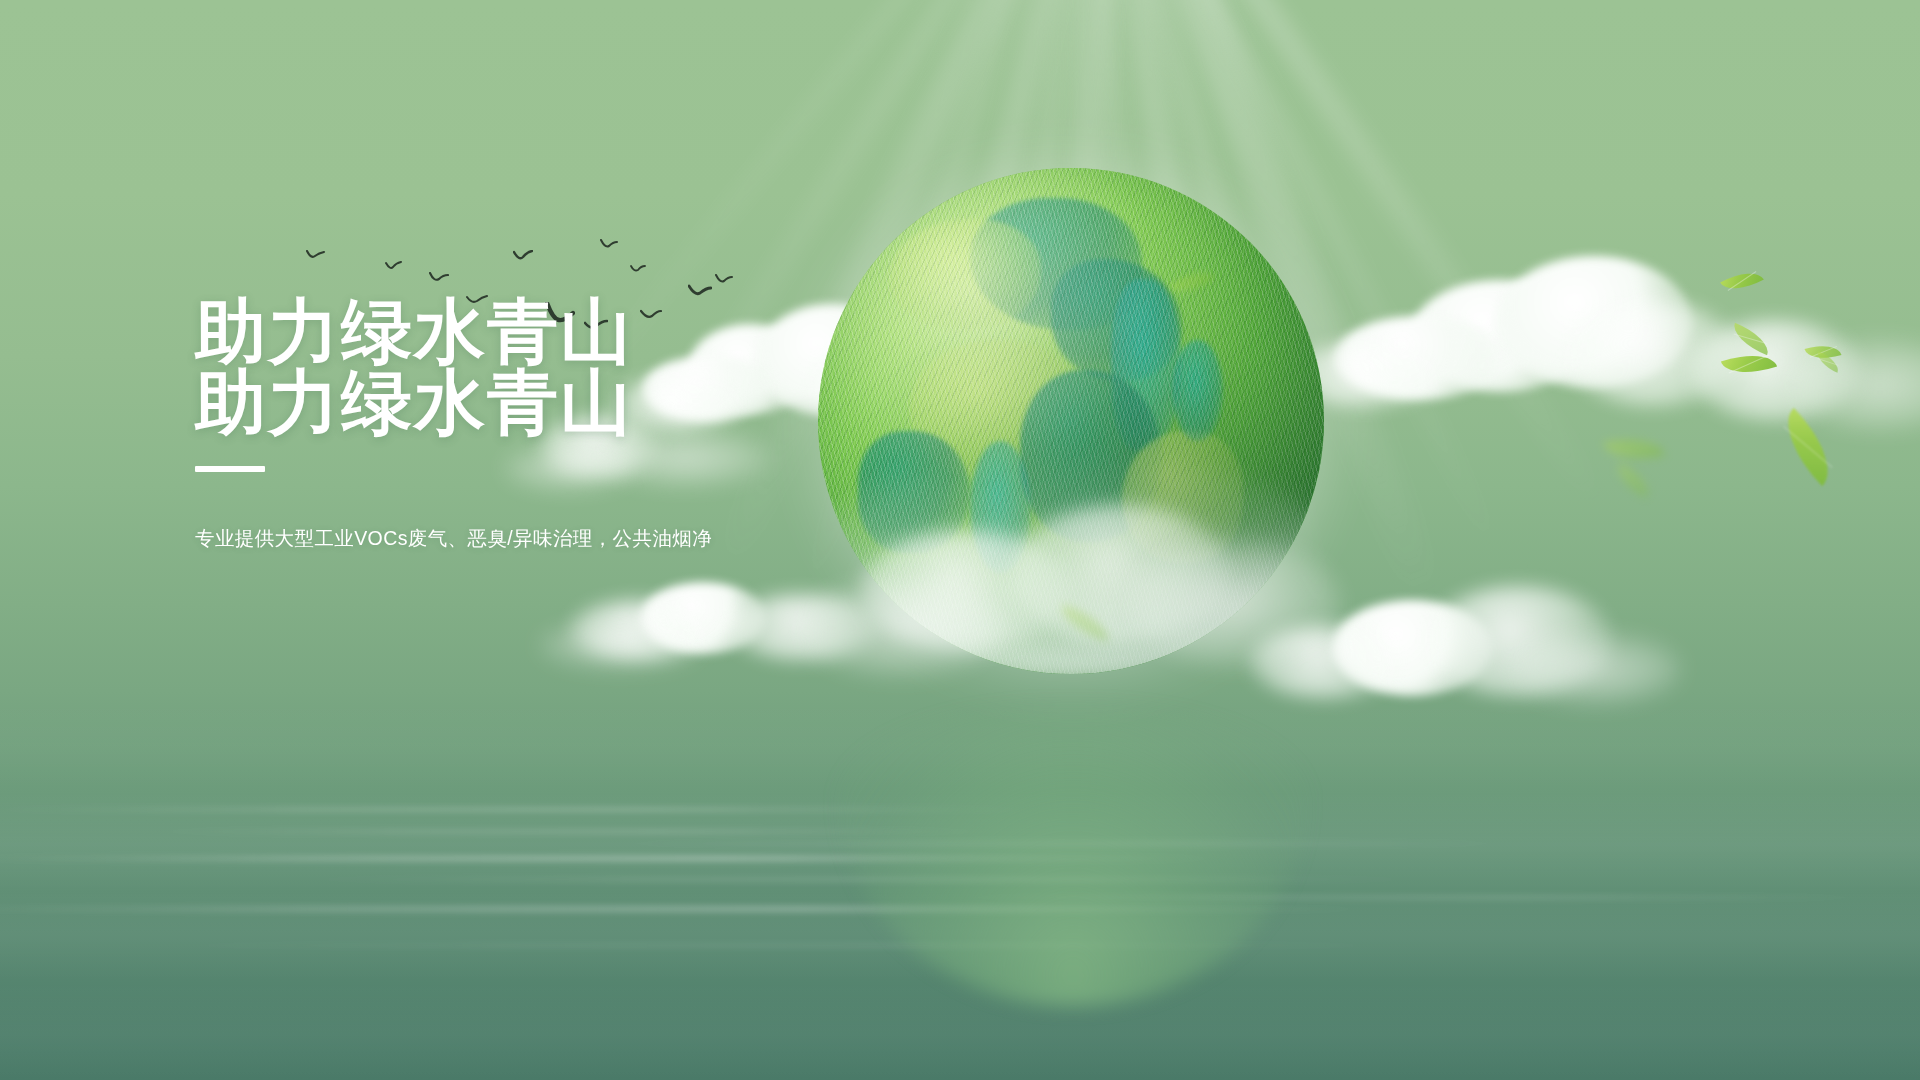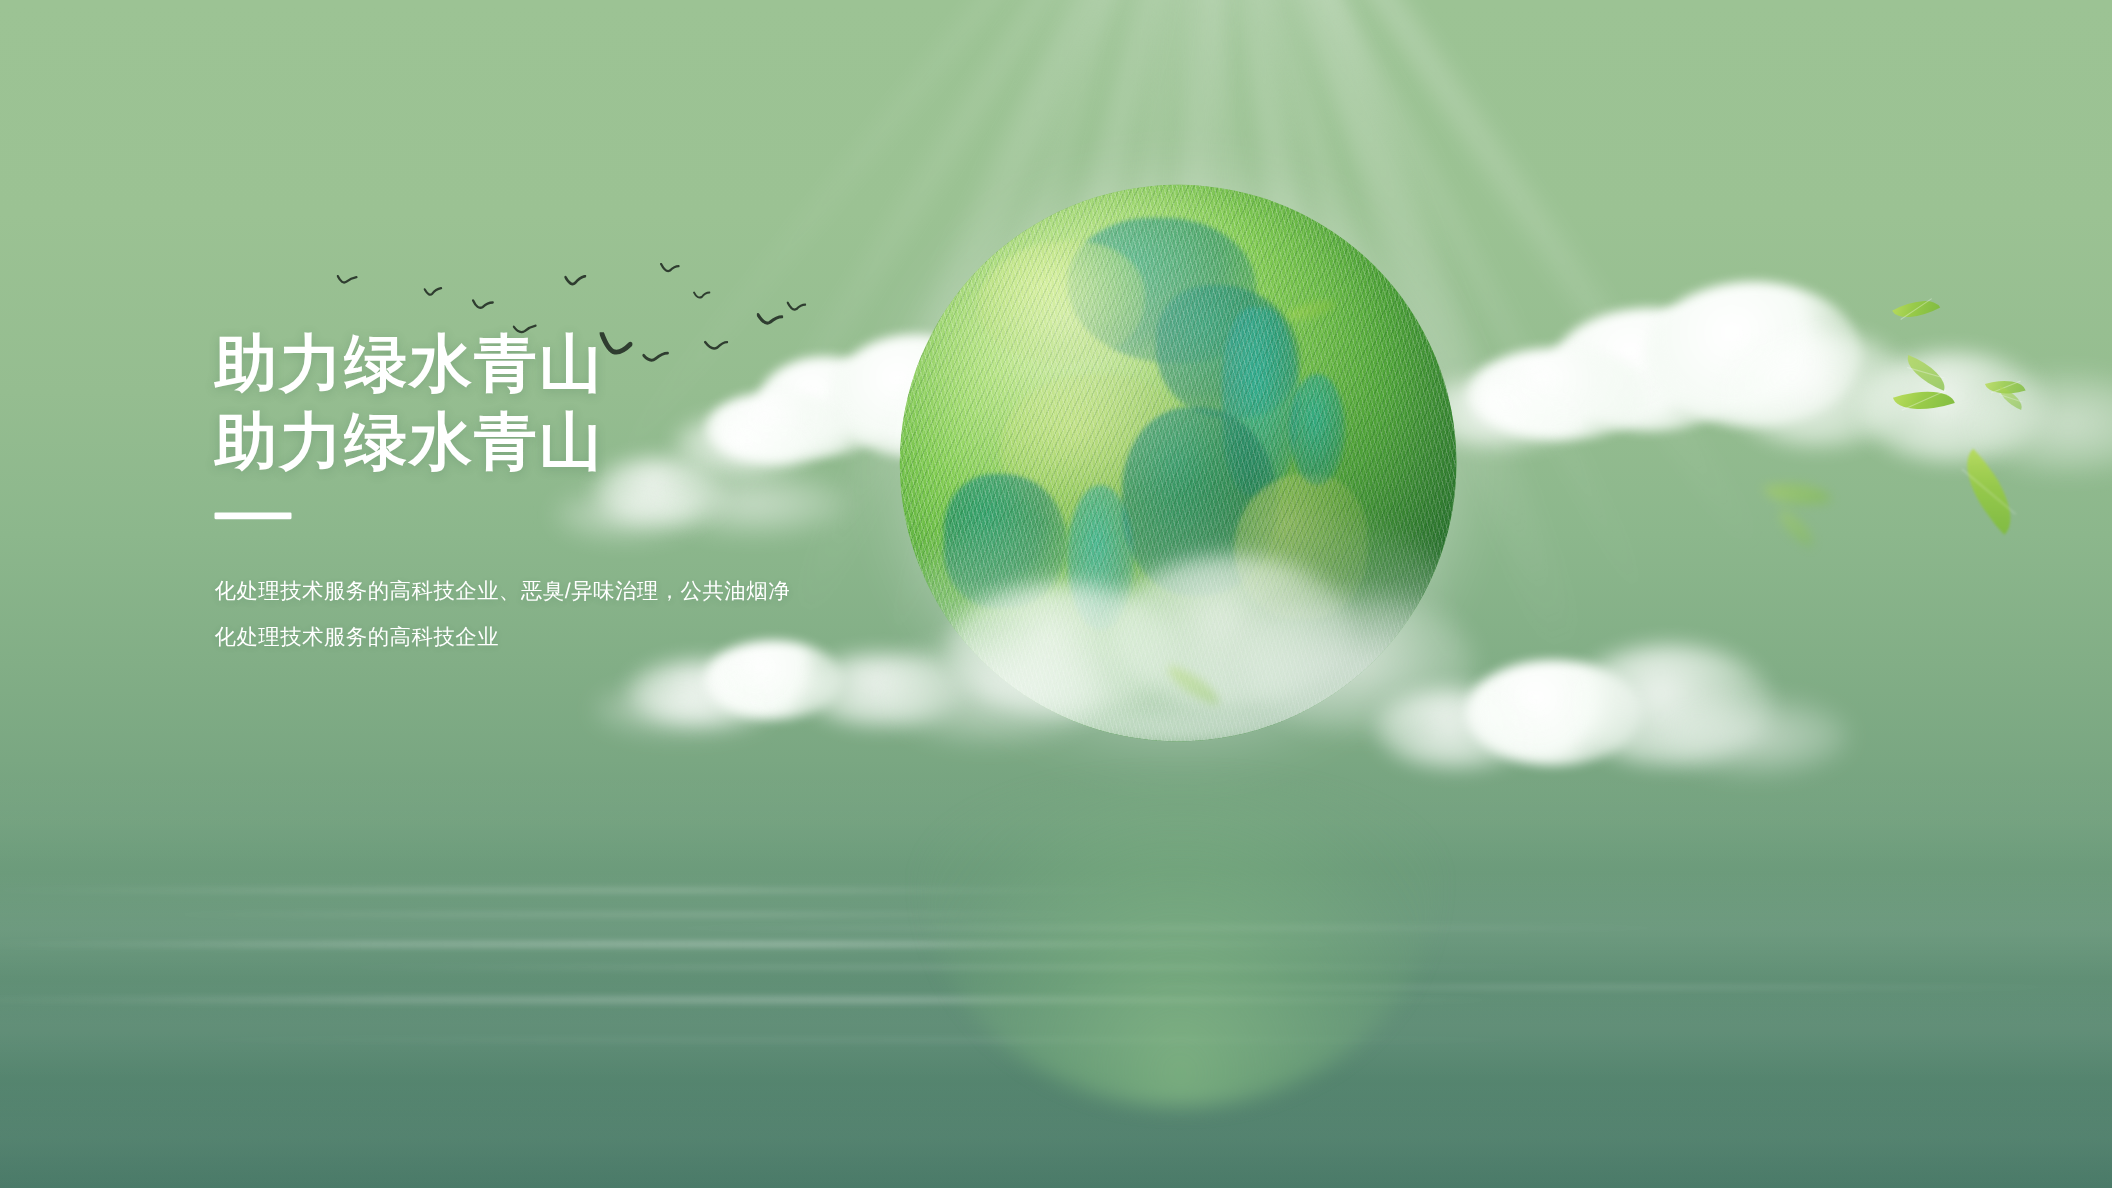--- a/index.html
+++ b/index.html
@@ -149,21 +149,21 @@
   }
 
   
   .bird { position:absolute; }
   .bird svg { display:block; }
 
   
   .copy { position:absolute; left:195px; top:296px; width:720px; }
   .headline {
     color:#ffffff;
-    font-size:57px;
+    font-size:71px;
     font-weight:bold;
     line-height:71px;
     letter-spacing:2px;
     text-shadow:0 2px 10px rgba(40,90,60,0.22);
   }
   .divider {
     width:70px; height:6px; background:#ffffff;
     margin-top:28px; border-radius:1px;
   }
   .subtitle {
@@ -371,18 +371,17 @@
       </svg>
   </div>
 
   <div class="copy">
     <div class="headline">
       <div>助力绿水青山</div>
       <div>助力绿水青山</div>
     </div>
     <div class="divider"></div>
     <div class="subtitle">
-      <div>化处理技术服务的高科技企业、恶臭/异味治理，公共油烟净</div>
-      <div>化处理技术服务的高科技企业</div>
+      <div>专业提供大型工业VOCs废气、恶臭/异味治理，公共油烟净</div>
     </div>
   </div>
 
 </div>
 
 </body></html>

